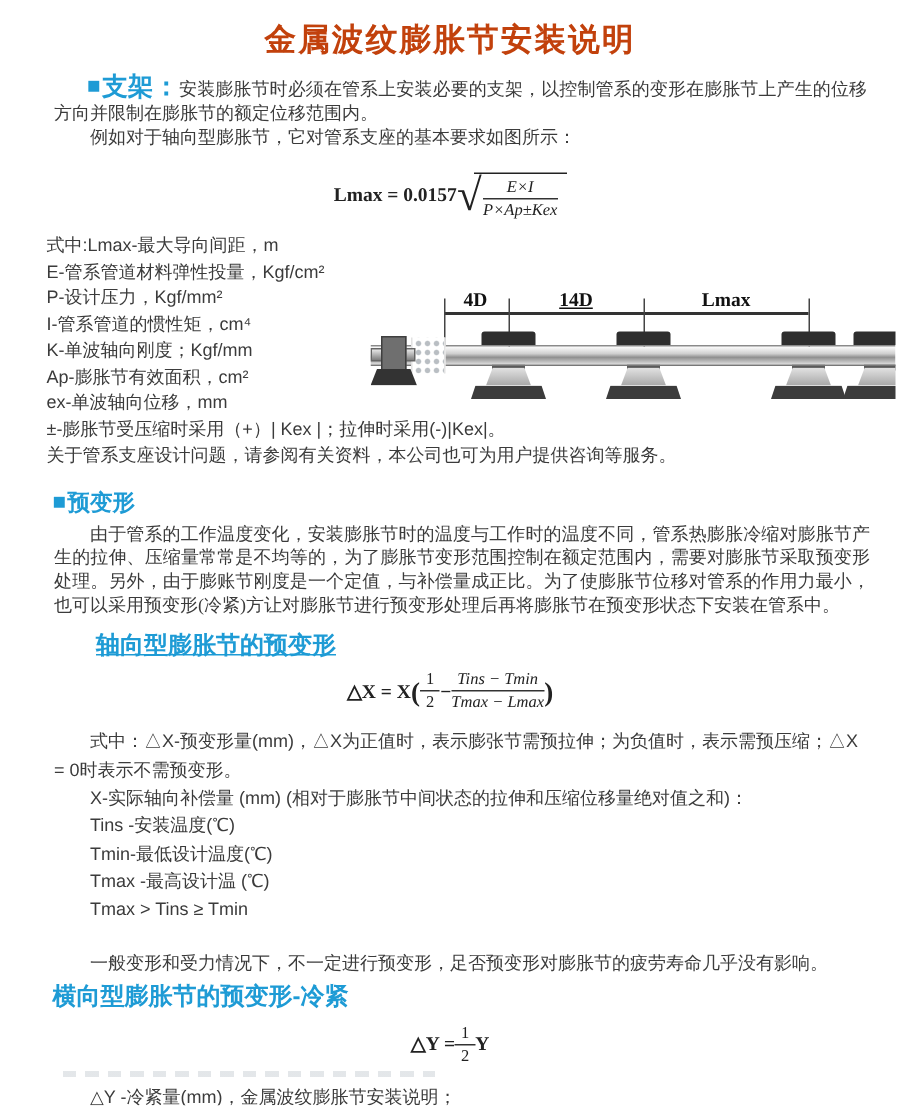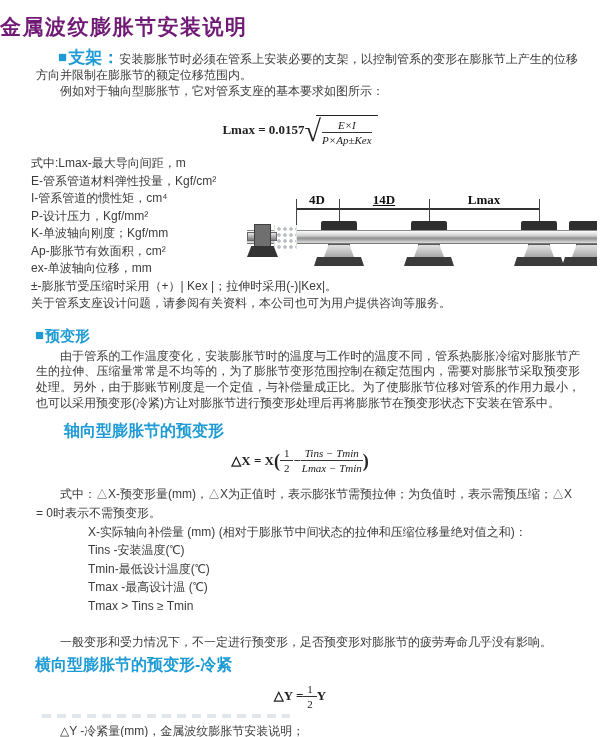--- a/index.html
+++ b/index.html
@@ -5,22 +5,22 @@
   * { margin:0; padding:0; box-sizing:border-box; }
   html,body { background:#ffffff; }
   .page {
     position:relative; width:600px; height:737px; overflow:hidden;
     background:#ffffff; color:#3b3b3b;
     font-family:"Liberation Sans", sans-serif;
     font-size:12px; line-height:16px;
   }
   
   .doc-title {
-    margin:14px 0 10px; text-align:left;
-    font-size:21px; line-height:26px; font-weight:bold; color:#701a75;
+    margin:14px 0 10px; text-align:center;
+    font-size:21px; line-height:26px; font-weight:bold; color:#c2410c;
     letter-spacing:1.5px;
   }
   
   .sec-label { color:#1e9bd5; font-weight:bold; font-size:17px; margin-right:0; }
   .sec-label .sq { font-size:15px; margin-right:1px; position:relative; top:-1px; }
   .para { margin:0 22px 0 36px; text-align:justify; }
   .para.first { text-indent:22px; }
   .indent2 { text-indent:2em; }
   
   .formula { display:flex; justify-content:center; align-items:center;
@@ -66,26 +66,26 @@
   .support .cap { position:absolute; left:10px; top:1px; width:36px; height:9px;
     background:#2e2e2e; border-radius:2px 2px 0 0; }
   .support .clamp { position:absolute; left:17px; top:23px; width:22px; height:4px; background:#5a5a5a; }
   .support .pedestal { position:absolute; left:13px; top:25px; width:30px; height:12px;
     background:linear-gradient(180deg,#e3e3e3,#a8a8a8);
     clip-path:polygon(15% 0,85% 0,100% 100%,0 100%); }
   .support .base { position:absolute; left:3px; top:37px; width:50px; height:9px;
     background:#3b3b3b; clip-path:polygon(6% 0,94% 0,100% 100%,0 100%); }
   
   .h-preform { margin:14px 0 0 35px; font-size:15px; line-height:18px; }
-  .preform-body { margin:4px 20px 0 36px; line-height:15.8px; }
+  .preform-body { margin:4px 20px 0 36px; line-height:15.8px;font-family:Liberation Serif, serif; }
   .h-sub { color:#1e9bd5; font-weight:bold; font-size:16px; line-height:20px; }
-  .h-axial { margin:9px 0 0 64px; }
+  .h-axial { margin:9px 0 0 64px;text-decoration:underline; }
   .h-lateral { margin:4px 0 0 35px; }
   .notes-para { margin:8px 20px 0 36px; line-height:19px; }
-  .note-line { margin-left:88px; line-height:18.6px; }
+  .note-line { margin-left:60px; line-height:18.6px; }
   .note-last { margin:17px 20px 0 36px; line-height:18.6px; }
   .dy-note { margin:12px 0 0 60px; line-height:16px; }
   .remnant { position:absolute; left:42px; top:714px; width:248px; height:4px; opacity:.45;
     background:repeating-linear-gradient(90deg,#c2c9cf 0 9px, transparent 9px 15px); }
 </style>
 </head>
 <body>
 
 <div class="page">
 
@@ -102,22 +102,22 @@
       <span class="frac ital">
         <span class="num">E×I</span>
         <span class="den">P×Ap±Kex</span>
       </span>
     </span>
   </div>
 
   <div class="defs">
     <div class="lead">式中:Lmax-最大导向间距，m</div>
     <div class="item">E-管系管道材料弹性投量，Kgf/cm²</div>
+    <div class="item">P-设计压力，Kgf/mm²</div>
     <div class="item">I-管系管道的惯性矩，cm⁴</div>
-    <div class="item">P-设计压力，Kgf/mm²</div>
     <div class="item">K-单波轴向刚度；Kgf/mm</div>
     <div class="item">Ap-膨胀节有效面积，cm²</div>
     <div class="item">ex-单波轴向位移，mm</div>
     <div class="item">±-膨胀节受压缩时采用（+）| Kex |；拉伸时采用(-)|Kex|。</div>
     <div class="item">关于管系支座设计问题，请参阅有关资料，本公司也可为用户提供咨询等服务。</div>
   </div>
 
   <div class="diagram">
     <span class="dim-label" style="left:56px;width:28px;">4D</span>
     <span class="dim-label" style="left:117px;width:40px;text-decoration:underline;">14D</span>
@@ -169,21 +169,21 @@
   <div class="formula f2">
     <span class="f-prefix">△X = X</span>
     <span class="paren">(</span>
     <span class="frac">
       <span class="num">1</span>
       <span class="den">2</span>
     </span>
     <span class="f-prefix">−</span>
     <span class="frac ital">
       <span class="num">Tins − Tmin</span>
-      <span class="den">Lmax − Tmin</span>
+      <span class="den">Tmax − Lmax</span>
     </span>
     <span class="paren">)</span>
   </div>
 
   <p class="notes-para indent2">式中：△X-预变形量(mm)，△X为正值时，表示膨张节需预拉伸；为负值时，表示需预压缩；△X = 0时表示不需预变形。</p>
   <div class="note-line">X-实际轴向补偿量 (mm) (相对于膨胀节中间状态的拉伸和压缩位移量绝对值之和)：</div>
   <div class="note-line">Tins -安装温度(℃)</div>
   <div class="note-line">Tmin-最低设计温度(℃)</div>
   <div class="note-line">Tmax -最高设计温 (℃)</div>
   <div class="note-line">Tmax &gt; Tins ≥ Tmin</div>

